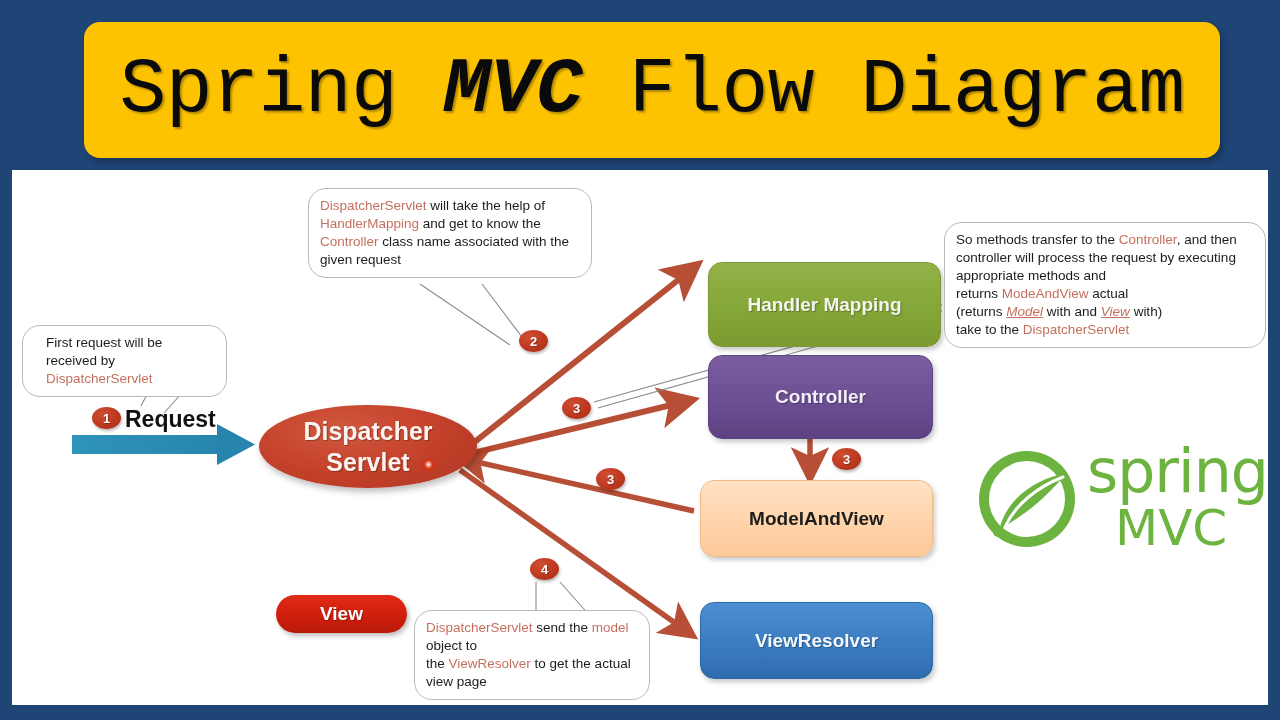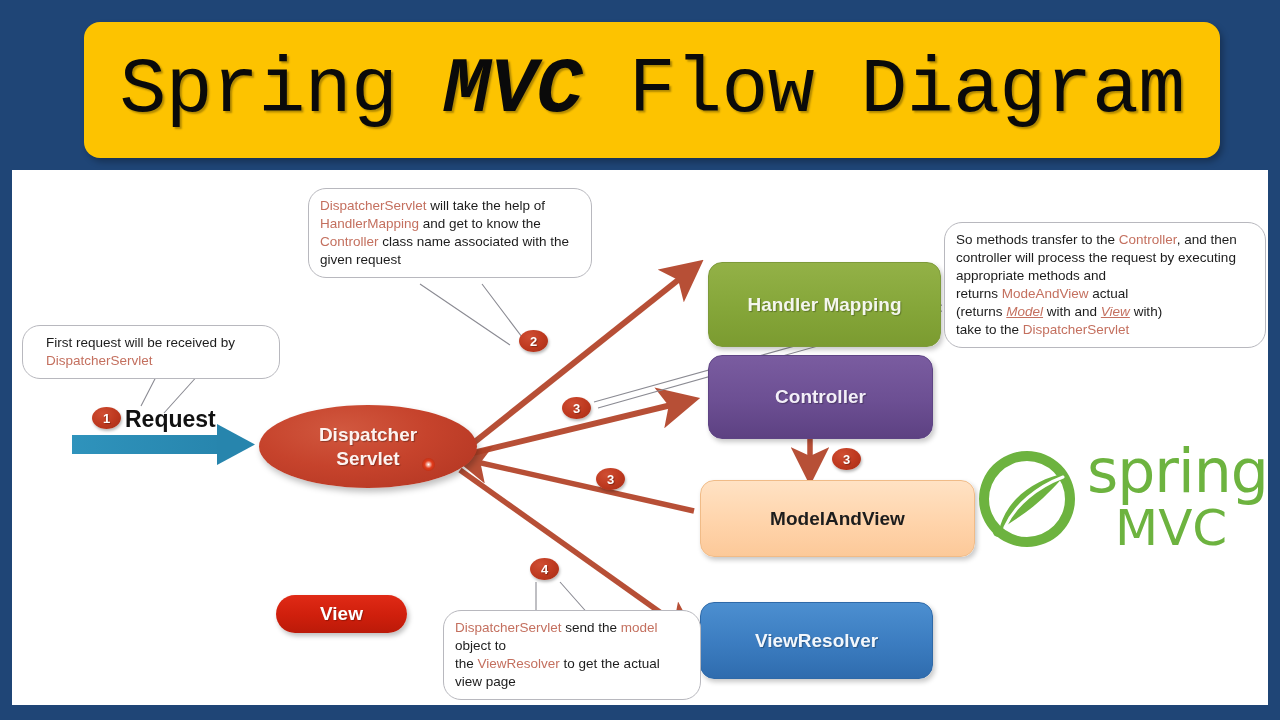--- a/index.html
+++ b/index.html
@@ -73,21 +73,21 @@
     color: #f2f7fc; border: 1px solid #2e69a8;
     text-shadow: 1px 1px 1px rgba(0,0,0,0.30);
   }
 
   
   #node-dispatcher {
     left: 247px; top: 235px; width: 218px; height: 83px;
     border-radius: 50%;
     background: radial-gradient(ellipse at 38% 30%, #d1583f 0%, #c6432c 45%, #b03421 100%);
     color: #fdf3f0;
-    font-size: 19px; font-weight: bold;
+    font-size: 25px; font-weight: bold;
     line-height: 1.22;
     box-shadow: 2px 4px 6px rgba(0,0,0,0.25);
     text-shadow: 1px 1px 1px rgba(0,0,0,0.30);
   }
   #dispatcher-dot {
     position: absolute; right: 42px; bottom: 17px;
     width: 13px; height: 13px; border-radius: 50%;
     background: radial-gradient(circle, #ffffff 0%, #e23c1c 42%, #a0250f 100%);
   }
 
@@ -108,24 +108,24 @@
     border: 1px solid #b8b8be;
     border-radius: 18px;
     box-sizing: border-box;
     color: #1c1c1c;
     font-size: 13.5px;
     line-height: 1.33;
     padding: 8px 11px;
   }
   .callout .hl { color: #c4705f; }
   .callout .hlu { color: #c4705f; font-style: italic; text-decoration: underline; }
-  #callout-first   { left: 10px;  top: 155px; width: 258px; padding-left: 23px; }
+  #callout-first   { left: 10px;  top: 155px; width: 205px; padding-left: 23px; }
   #callout-handler { left: 296px; top: 18px;  width: 284px; }
   #callout-ctrl    { left: 932px; top: 52px;  width: 322px; }
-  #callout-vr      { left: 402px; top: 440px; width: 258px; margin-left: 29px; }
+  #callout-vr      { left: 402px; top: 440px; width: 236px; }
 
   
   .badge {
     position: absolute;
     width: 29px; height: 22px;
     border-radius: 50%;
     background: radial-gradient(ellipse at 36% 30%, #cf4e33 0%, #bf3a20 50%, #a52c16 100%);
     color: #ffffff;
     font-size: 13px; font-weight: bold;
     display: flex; align-items: center; justify-content: center;
@@ -225,21 +225,21 @@
     </div>
 
     <div class="node rbox green" style="left:696px; top:48px; width:233px; height:85px;margin-top:44px;">
       <span>Handler Mapping</span>
     </div>
 
     <div class="node rbox purple" style="left:696px; top:185px; width:225px; height:84px;">
       <span>Controller</span>
     </div>
 
-    <div class="node rbox peach" style="left:688px; top:310px; width:275px; height:77px;">
+    <div class="node rbox peach" style="left:688px; top:310px; width:233px; height:77px;">
       <span>ModelAndView</span>
     </div>
 
     <div class="node rbox blue" style="left:688px; top:432px; width:233px; height:77px;">
       <span>ViewResolver</span>
     </div>
 
     <div class="node" id="node-view">
       <span>View</span>
     </div>

